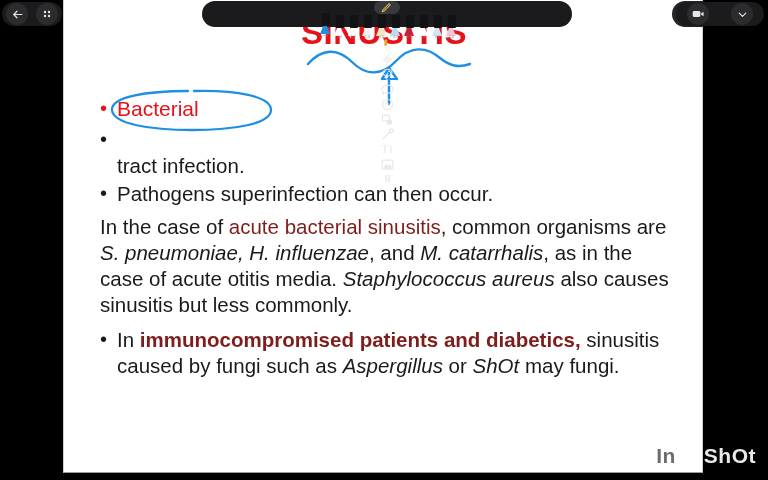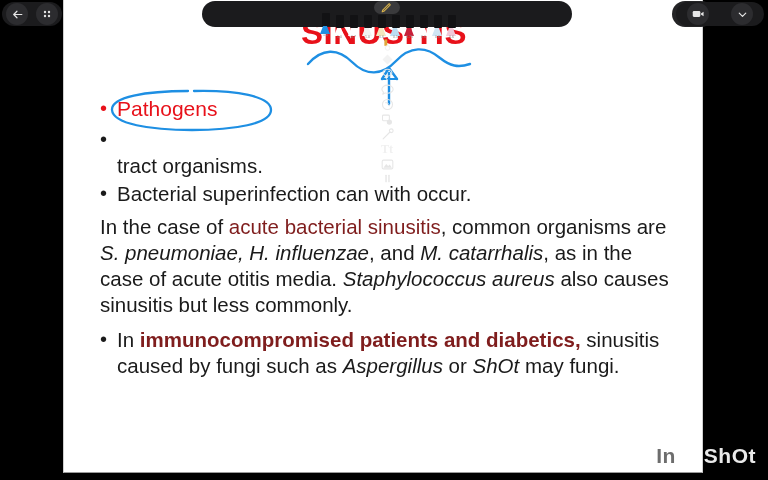--- a/index.html
+++ b/index.html
@@ -91,37 +91,37 @@
       <path d="M4,18 C18,2 34,2 48,16 C62,30 78,30 92,15 C106,0 122,0 136,12 C146,20 154,22 166,18" fill="none" stroke="#1E8FE3" stroke-width="2.4" stroke-linecap="round"></path>
       <path d="M85,58 L85,27" fill="none" stroke="#1E8FE3" stroke-width="2.4" stroke-linecap="round"></path>
       <path d="M78,33 L85,22 L93,33" fill="none" stroke="#1E8FE3" stroke-width="2.4" stroke-linecap="round" stroke-linejoin="round"></path>
       <path d="M78,33 L93,33" fill="none" stroke="#1E8FE3" stroke-width="2.2" stroke-linecap="round"></path>
     </svg>
 
     <div id="body">
 
       <div class="bul" id="pathogen-row">
         <span class="dot red">•</span>
-        <span class="btxt" id="path-word">Pathogens</span>
+        <span class="btxt" id="path-word">Bacterial</span>
         <svg id="ellipse" viewBox="0 0 166 43">
           <path d="M86,2 C128,1 163,7 163,21 C163,35 126,41 84,41 C42,41 5,35 4,21 C3,8 38,2 80,2" fill="none" stroke="#1E8FE3" stroke-width="2.3" stroke-linecap="round"></path>
         </svg>
       </div>
 
       <div class="bul">
         <span class="dot dark">•</span>
         <span class="btxt">
           <br>
-          <span>tract organisms.</span>
+          <span>tract infection.</span>
         </span>
       </div>
 
       <div class="bul">
         <span class="dot dark">•</span>
-        <span class="btxt">Bacterial superinfection can with occur.</span>
+        <span class="btxt">Pathogens superinfection can then occur.</span>
       </div>
 
       <div class="para"><span>In the case of </span><span class="red">acute bacterial sinusitis</span><span>, common organisms are </span><span class="it">S. pneumoniae, H. influenzae</span><span>, and </span><span class="it">M. catarrhalis</span><span>, as in the case of acute otitis media. </span><span class="it">Staphylococcus aureus</span><span> also causes sinusitis but less commonly.</span></div>
 
       <div class="bul" style="margin-top:8px;">
         <span class="dot dark">•</span>
         <span class="btxt"><span>In </span><span class="redb">immunocompromised patients and diabetics,</span><span> sinusitis caused by fungi such as </span><span class="it">Aspergillus</span><span> or </span><span class="it">ShOt</span><span> may fungi.</span></span>
       </div>
 
     </div>

